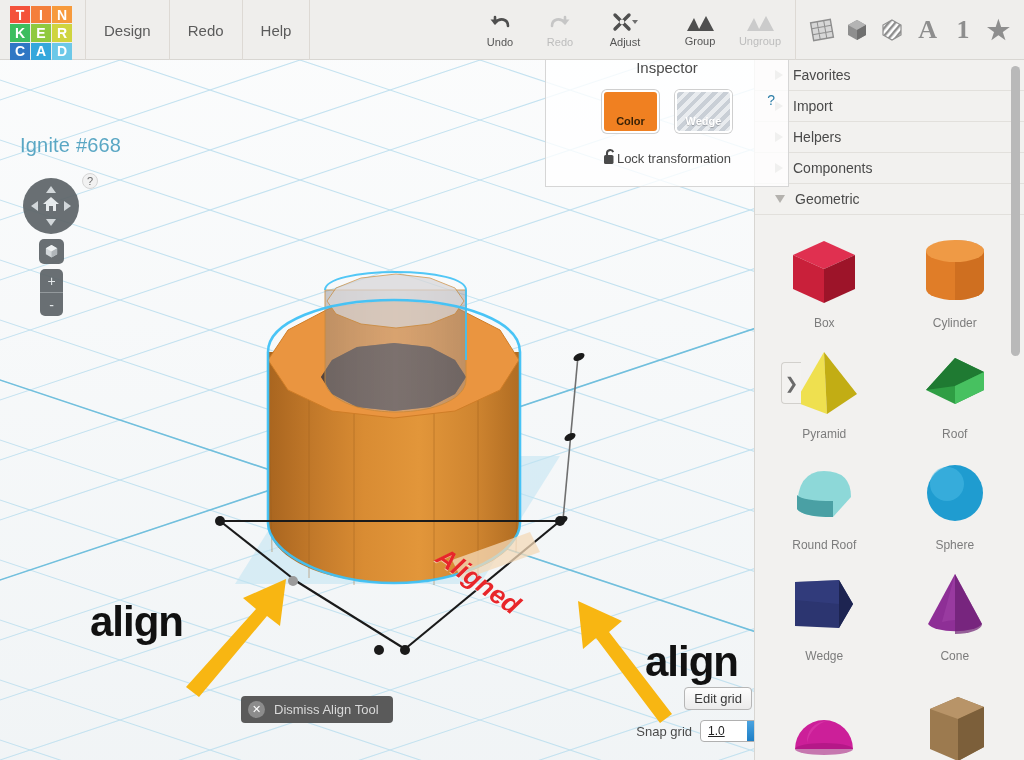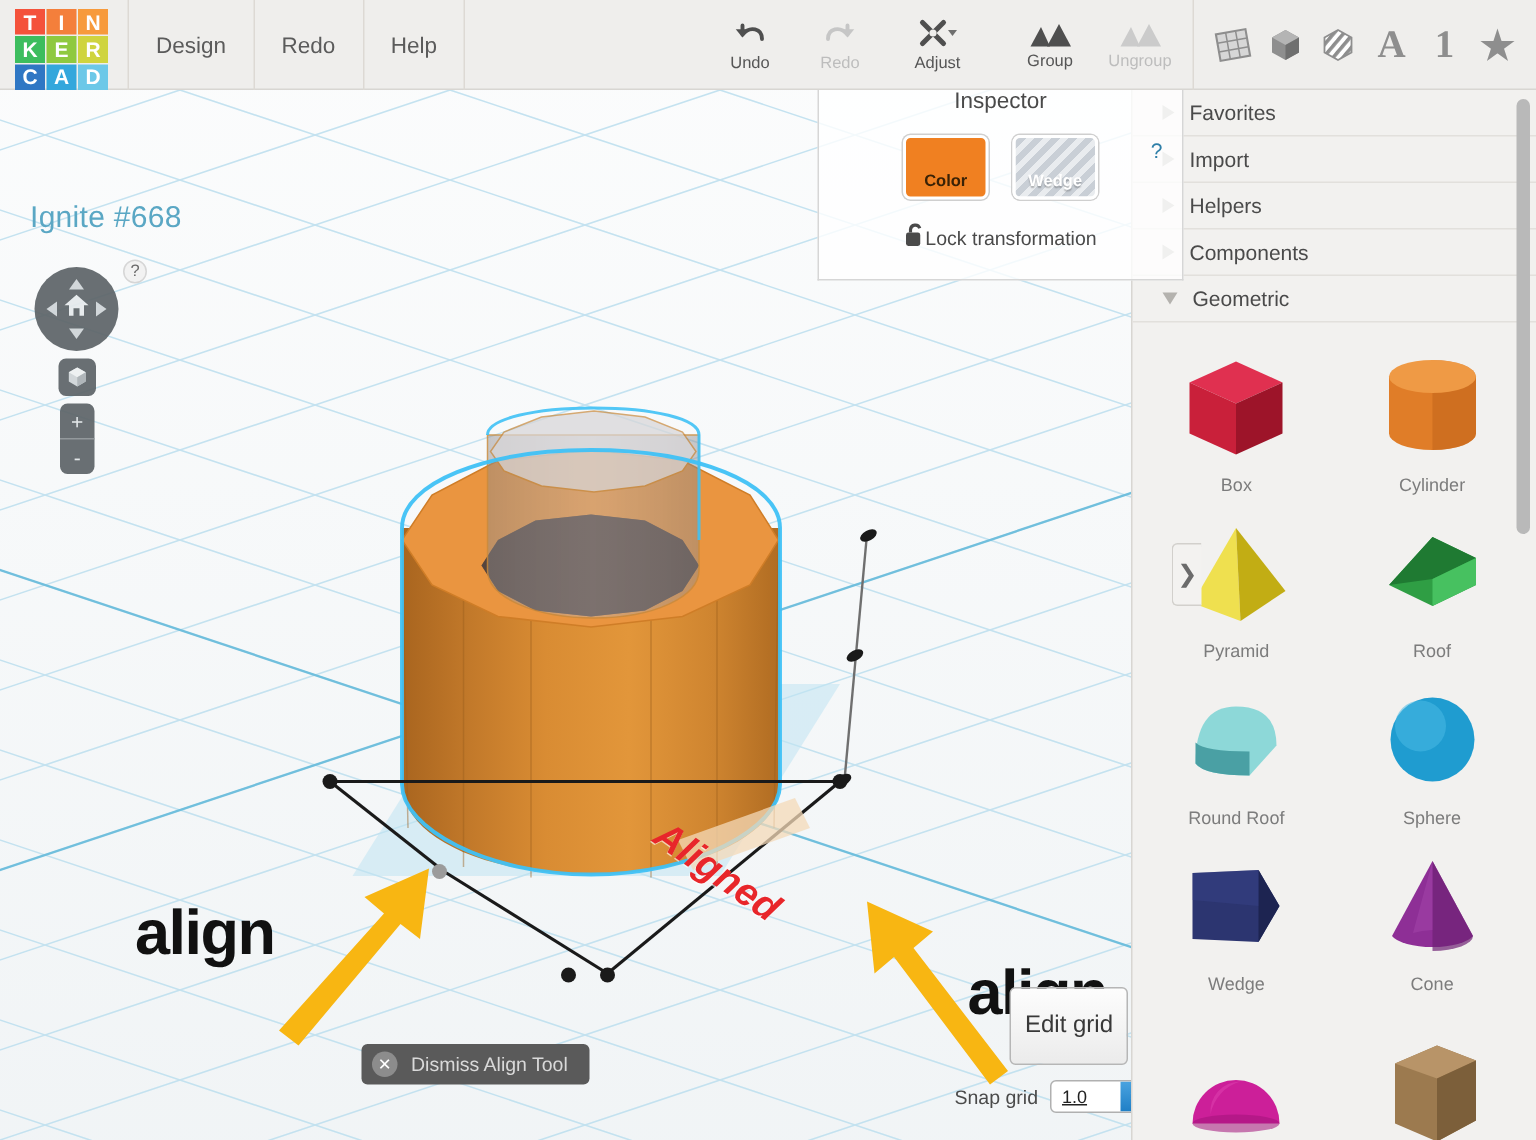--- a/index.html
+++ b/index.html
@@ -153,21 +153,21 @@
   .dismiss-btn .x {
     width: 17px; height: 17px; border-radius: 50%; background: #8c8c8c;
     color: #fff; font-size: 11px; display: flex; align-items: center; justify-content: center;
   }
   .dismiss-btn .lbl { font-size: 13px; color: #d9d9d9; }
 
   .editgrid-btn {
     position: absolute; right: 38px; bottom: 50px;
     background: linear-gradient(#fdfdfd, #ebebeb);
     border: 1px solid #b6b6b6; border-radius: 4px;
-    font-size: 16px; color: #383838; padding: 16px 9px; cursor: pointer;
+    font-size: 13px; color: #383838; padding: 3px 9px; cursor: pointer;
   }
   .snaprow {
     position: absolute; right: 24px; bottom: 18px;
     display: flex; align-items: center; gap: 8px;
   }
   .snaprow .lbl { font-size: 13px; color: #4a4a4a; }
   .stepper {
     display: flex; align-items: center; width: 66px; height: 22px;
     border: 1px solid #b0b0b0; border-radius: 4px; background: #fff; overflow: hidden;
   }

